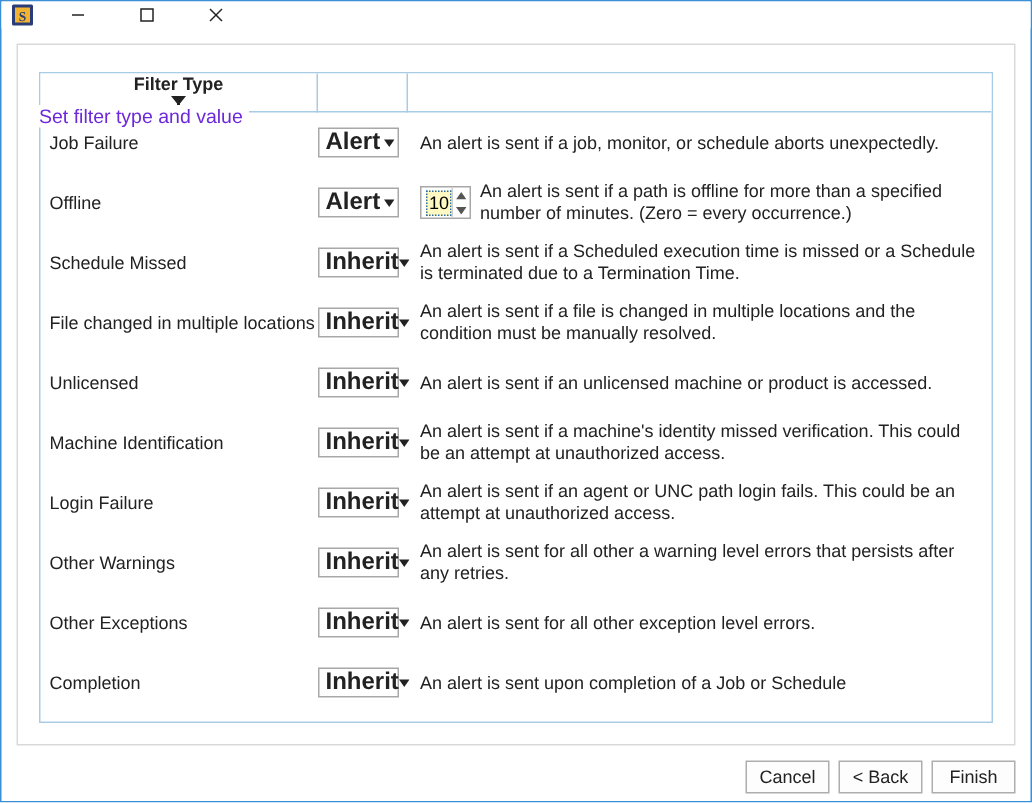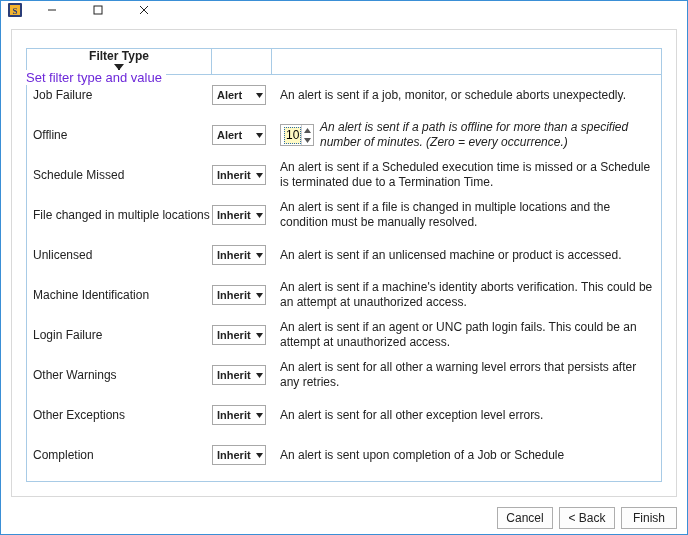--- a/index.html
+++ b/index.html
@@ -137,21 +137,21 @@
   }
 
   .select-box {
     width: 54px;
     height: 20px;
     border: 1px solid #a8a8a8;
     box-sizing: border-box;
     display: flex;
     align-items: center;
     padding: 0 2px 0 4px;
-    font-size: 11px;
+    font-size: 16px;
     font-weight: bold;
     background: #fff;
     position: relative;
   }
   .select-box .sel-label { flex:1; }
   .select-box .caret {
     width: 7px;
     display:flex;
     align-items:center;
     justify-content:center;
@@ -314,21 +314,21 @@
                           <polygon points="0,5 7,5 3.5,0" fill="#555"></polygon>
                         </svg>
                       </div>
                       <div>
                         <svg width="7" height="5">
                           <polygon points="0,0 7,0 3.5,5" fill="#555"></polygon>
                         </svg>
                       </div>
                     </div>
                   </div>
-                  <div style="flex: 1 1 0%; font-style: italic;">An alert is sent if a path is offline for more than a specified number of minutes. (Zero = every occurrence.)</div>
+                  <div style="flex: 1 1 0%;">An alert is sent if a path is offline for more than a specified number of minutes. (Zero = every occurrence.)</div>
                 </div>
               </div>
             </div>
             <div class="row">
               <div class="c1">Schedule Missed</div>
               <div class="c2">
                 <div class="select-box">
                   <span class="sel-label">Inherit</span>
                   <span class="caret">
                     <svg width="7" height="7" viewBox="0 0 7 7">
@@ -372,21 +372,21 @@
               <div class="c2">
                 <div class="select-box">
                   <span class="sel-label">Inherit</span>
                   <span class="caret">
                     <svg width="7" height="7" viewBox="0 0 7 7">
                       <polygon points="0,1 7,1 3.5,6" fill="#222"></polygon>
                     </svg>
                   </span>
                 </div>
               </div>
-              <div class="c3">An alert is sent if a machine's identity aborts verification. This could be an attempt at unauthorized access.</div>
+              <div class="c3">An alert is sent if a machine's identity missed verification. This could be an attempt at unauthorized access.</div>
             </div>
             <div class="row">
               <div class="c1">Login Failure</div>
               <div class="c2">
                 <div class="select-box">
                   <span class="sel-label">Inherit</span>
                   <span class="caret">
                     <svg width="7" height="7" viewBox="0 0 7 7">
                       <polygon points="0,1 7,1 3.5,6" fill="#222"></polygon>
                     </svg>

